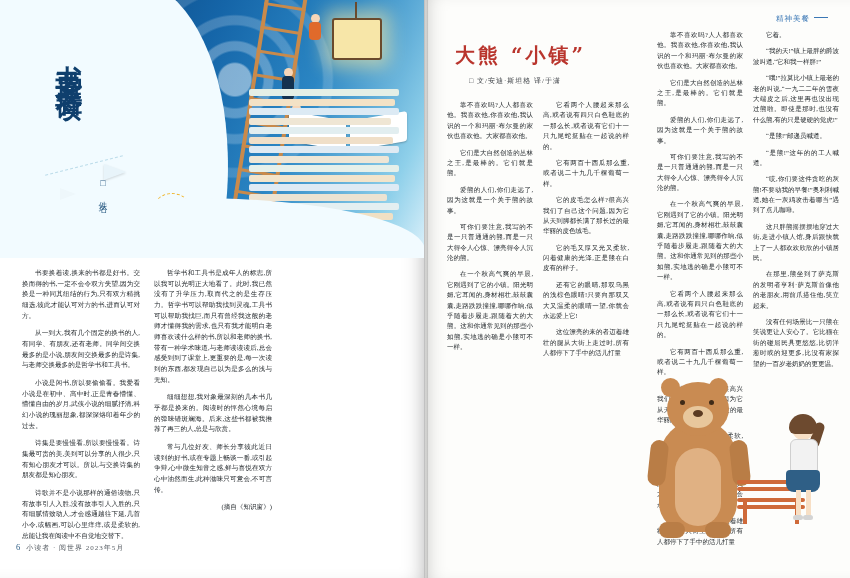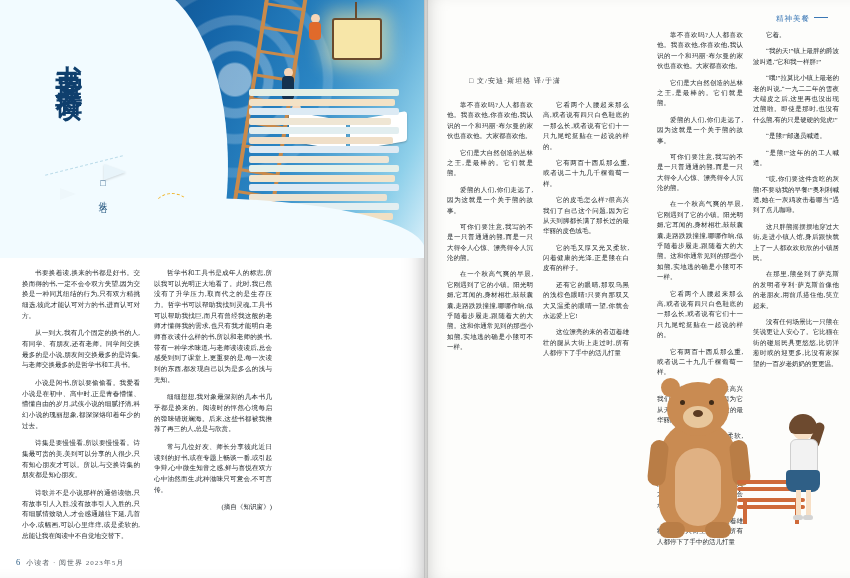--- a/index.html
+++ b/index.html
@@ -150,21 +150,21 @@
     margin:0 0 7px 0;
     font-size:6.6px;
     line-height:1.62;
     color:#23282c;
     text-align:justify;
     text-indent:13px;
   }
   .col p.sig{text-align:right;text-indent:0;margin-top:6px;}
 
   .folio{
-    position:absolute;left:16px;bottom:10px;
+    position:absolute;left:16px;bottom:25px;
     font-size:7px;color:#5a6066;letter-spacing:1px;text-align:right;
   }
   .folio .num{font-size:8.5px;color:#2f5f86;margin-right:5px;}
 
   
   .art-title{
     position:absolute;left:30px;top:42px;
     font-family:"DejaVu Serif", serif;
     font-size:20px;font-weight:bold;color:#b9352d;letter-spacing:3px;
   }
@@ -336,20 +336,21 @@
       <span class="num">6</span><span>小读者 · 阅世界  2023年5月</span>
     </div>
   </div>
 
   <div class="page page-right">
 
     <div class="runhead runhead-right">
       <span>精神美餐</span><span class="dash"></span>
     </div>
 
+    <div class="art-title">大熊 “小镇”</div>
     <div class="art-byline">□ 文/安迪·斯坦格  译/于潇</div>
 
     <div class="rcols">
       <div class="rcol">
         <p>靠不喜欢吗?人人都喜欢他。我喜欢他,你喜欢他,我认识的一个和玛丽·布尔曼的家伙也喜欢他。大家都喜欢他。</p>
         <p>它们是大自然创造的丛林之王,是最棒的。它们就是熊。</p>
         <p>爱熊的人们,你们走远了,因为这就是一个关于熊的故事。</p>
         <p>可你们要注意,我写的不是一只普通通的熊,而是一只大得令人心惊、漂亮得令人沉沦的熊。</p>
         <p>在一个秋高气爽的早晨,它刚遇到了它的小镇。阳光明媚,它耳闻的,身材相壮,鼓鼓囊囊,走路跌跌撞撞,哪哪作响,似乎随着步履走,跟随着大的大熊。这和你通常见到的那些小如熊,实地逃的确是小熊可不一样。</p>
         <p>它看两个人腰起来那么高,或者说有四只白色鞋底的一那么长,或者说有它们十一只九尾蛇挺贴在一起说的样的。</p>

